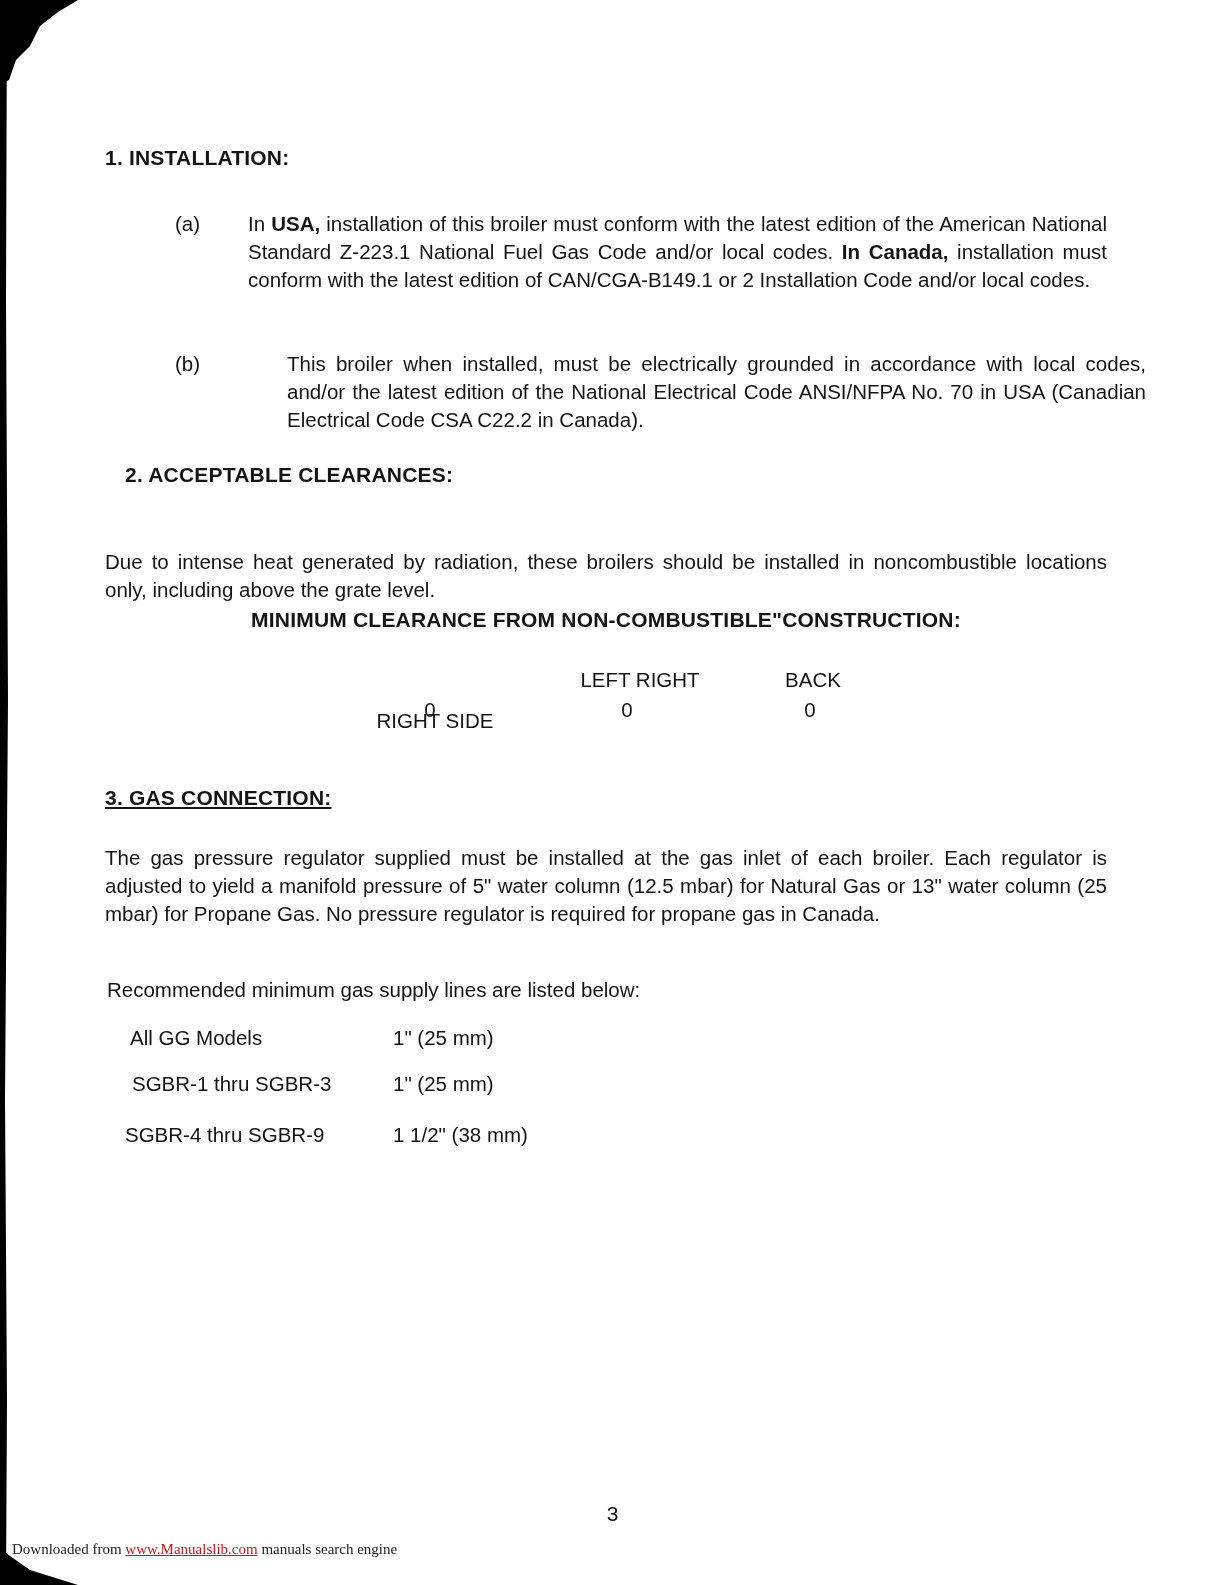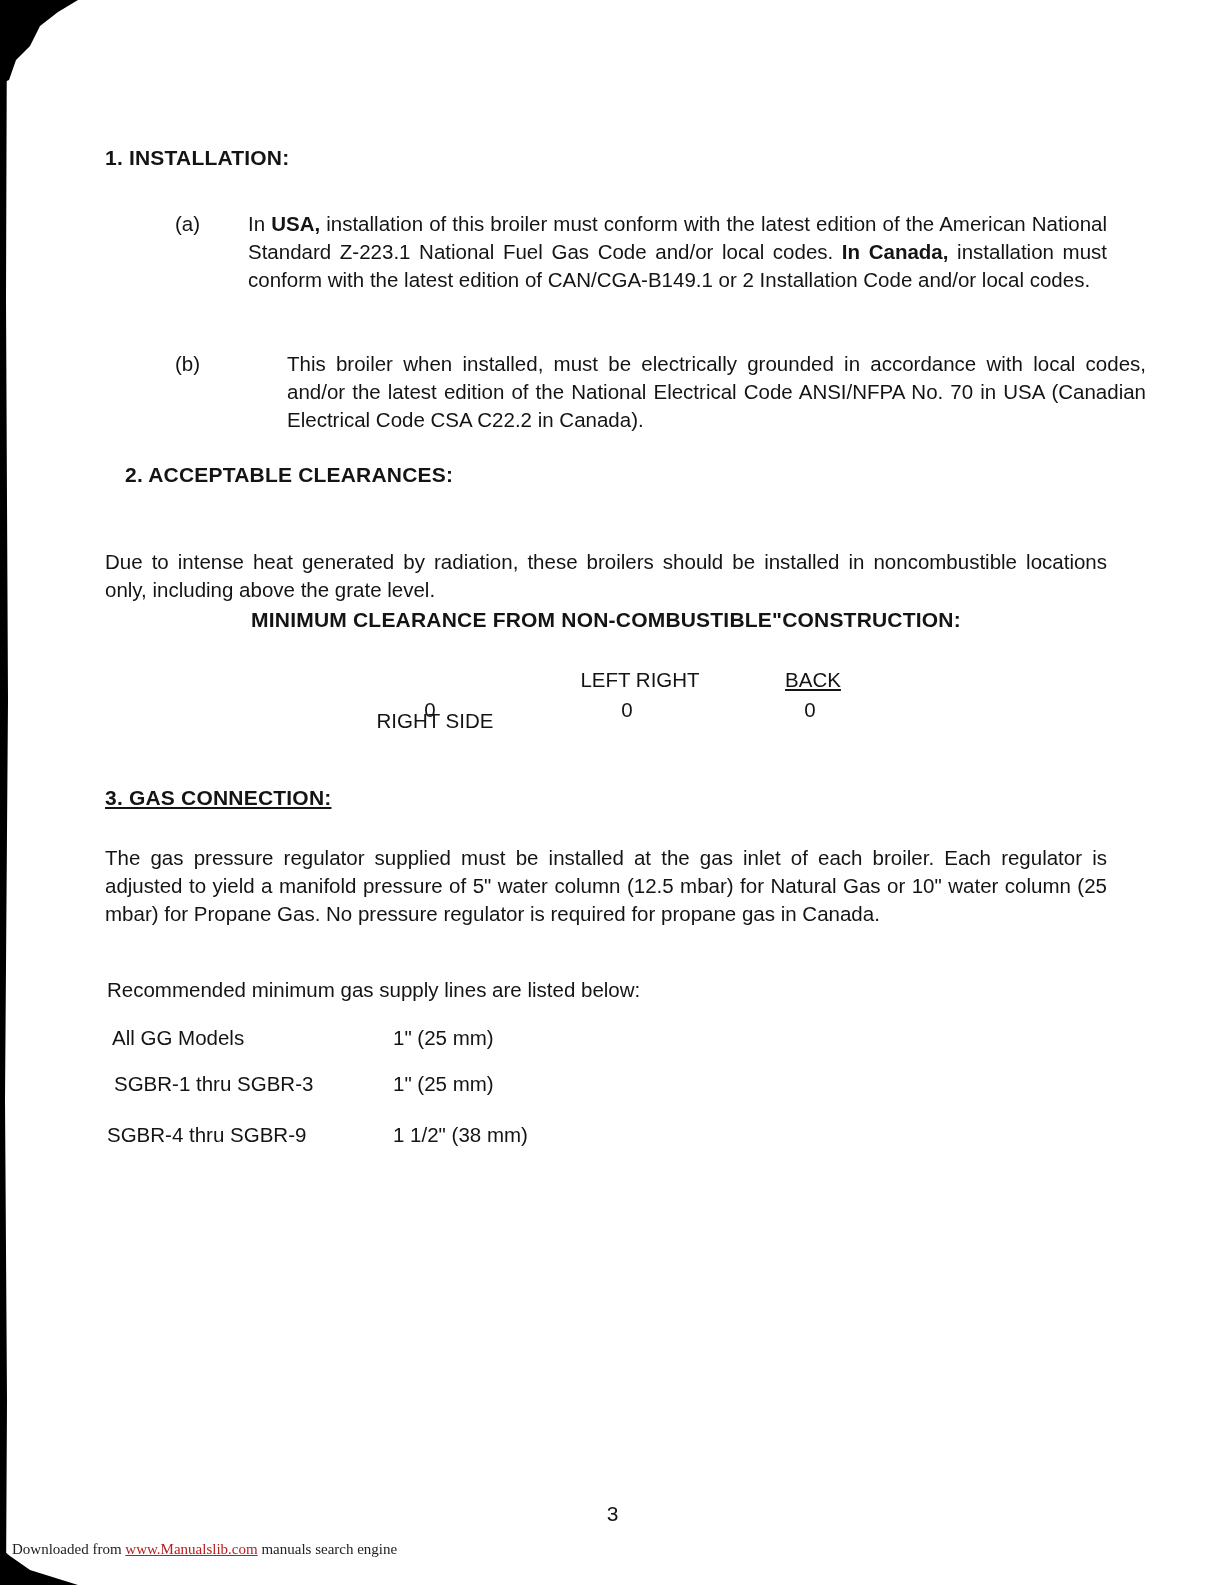--- a/index.html
+++ b/index.html
@@ -26,21 +26,21 @@
   }
   .item-label { font-size: 20.5px; }
   b { font-weight: bold; }
   .center-text { text-align: center; }
   .col-label, .col-value {
     position: absolute;
     transform: translateX(-50%);
     font-size: 20.5px;
     white-space: nowrap;
   }
-  .supply-row-model { font-size: 20.5px; white-space: nowrap; }
+  .supply-row-model { font-size: 20.5px; white-space: nowrap; margin-left: 18px; }
   .supply-row-size { font-size: 20.5px; white-space: nowrap; }
   .footer {
     font-family: "Liberation Serif", serif;
     font-size: 15px;
     color: #222222;
     white-space: nowrap;
   }
   .footer a {
     color: #b91c1c;
     text-decoration: underline;
@@ -66,29 +66,29 @@
 
 <div class="abs heading" style="left:105px; top:463px;margin-left:20px;">2. ACCEPTABLE CLEARANCES:</div>
 
 <div class="abs body-text" style="left:105px; top:548px; width:1002px;">Due to intense heat generated by radiation, these broilers should be installed in noncombustible locations only, including above the grate level.</div>
 
 <div class="abs heading center-text" style="left:105px; top:608px; width:1002px; white-space:normal;">MINIMUM CLEARANCE FROM NON-COMBUSTIBLE"CONSTRUCTION:</div>
 
 <div class="abs" style="left:0; top:0; width:1225px; height:0;">
   <span class="col-label" style="left:435px; top:668px;margin-top:41px;">RIGHT SIDE</span>
   <span class="col-label" style="left:640px; top:668px;">LEFT RIGHT</span>
-  <span class="col-label" style="left:813px; top:668px;text-decoration:underline;">BACK</span>
+  <span class="col-label" style="left:813px; top:668px;">BACK</span>
   <span class="col-value" style="left:430px; top:698px;">0</span>
   <span class="col-value" style="left:627px; top:698px;">0</span>
   <span class="col-value" style="left:810px; top:698px;">0</span>
 </div>
 
 <div class="abs heading" style="left:105px; top:786px;text-decoration:underline;">3. GAS CONNECTION:</div>
 
-<div class="abs body-text" style="left:105px; top:844px; width:1002px;">The gas pressure regulator supplied must be installed at the gas inlet of each broiler. Each regulator is adjusted to yield a manifold pressure of 5" water column (12.5 mbar) for Natural Gas or 10" water column (25 mbar) for Propane Gas. No pressure regulator is required for propane gas in Canada.</div>
+<div class="abs body-text" style="left:105px; top:844px; width:1002px;">The gas pressure regulator supplied must be installed at the gas inlet of each broiler. Each regulator is adjusted to yield a manifold pressure of 5" water column (12.5 mbar) for Natural Gas or 13" water column (25 mbar) for Propane Gas. No pressure regulator is required for propane gas in Canada.</div>
 
 <div class="abs" style="left:107px; top:978px; font-size:20.5px;">Recommended minimum gas supply lines are listed below:</div>
 
 <div class="abs" style="left:0; top:0; width:1225px; height:0;">
   <span class="abs supply-row-model" style="left:112px; top:1026px;">All GG Models</span>
   <span class="abs supply-row-size" style="left:393px; top:1026px;">1" (25 mm)</span>
 
   <span class="abs supply-row-model" style="left:114px; top:1072px;">SGBR-1 thru SGBR-3</span>
   <span class="abs supply-row-size" style="left:393px; top:1072px;">1" (25 mm)</span>
 

